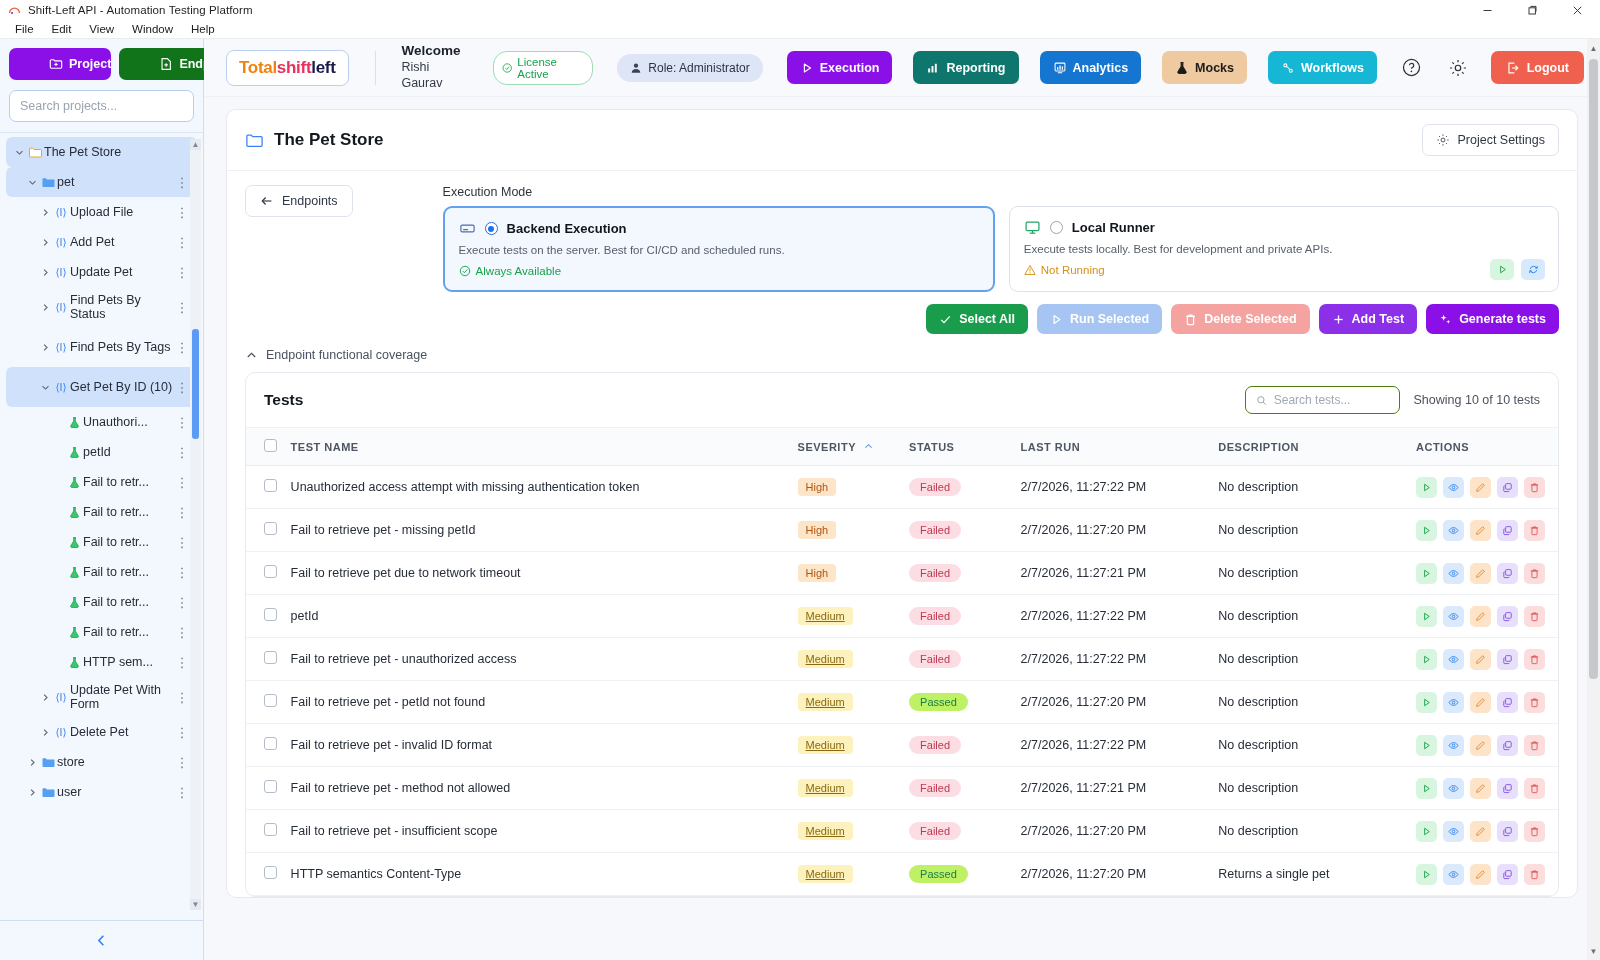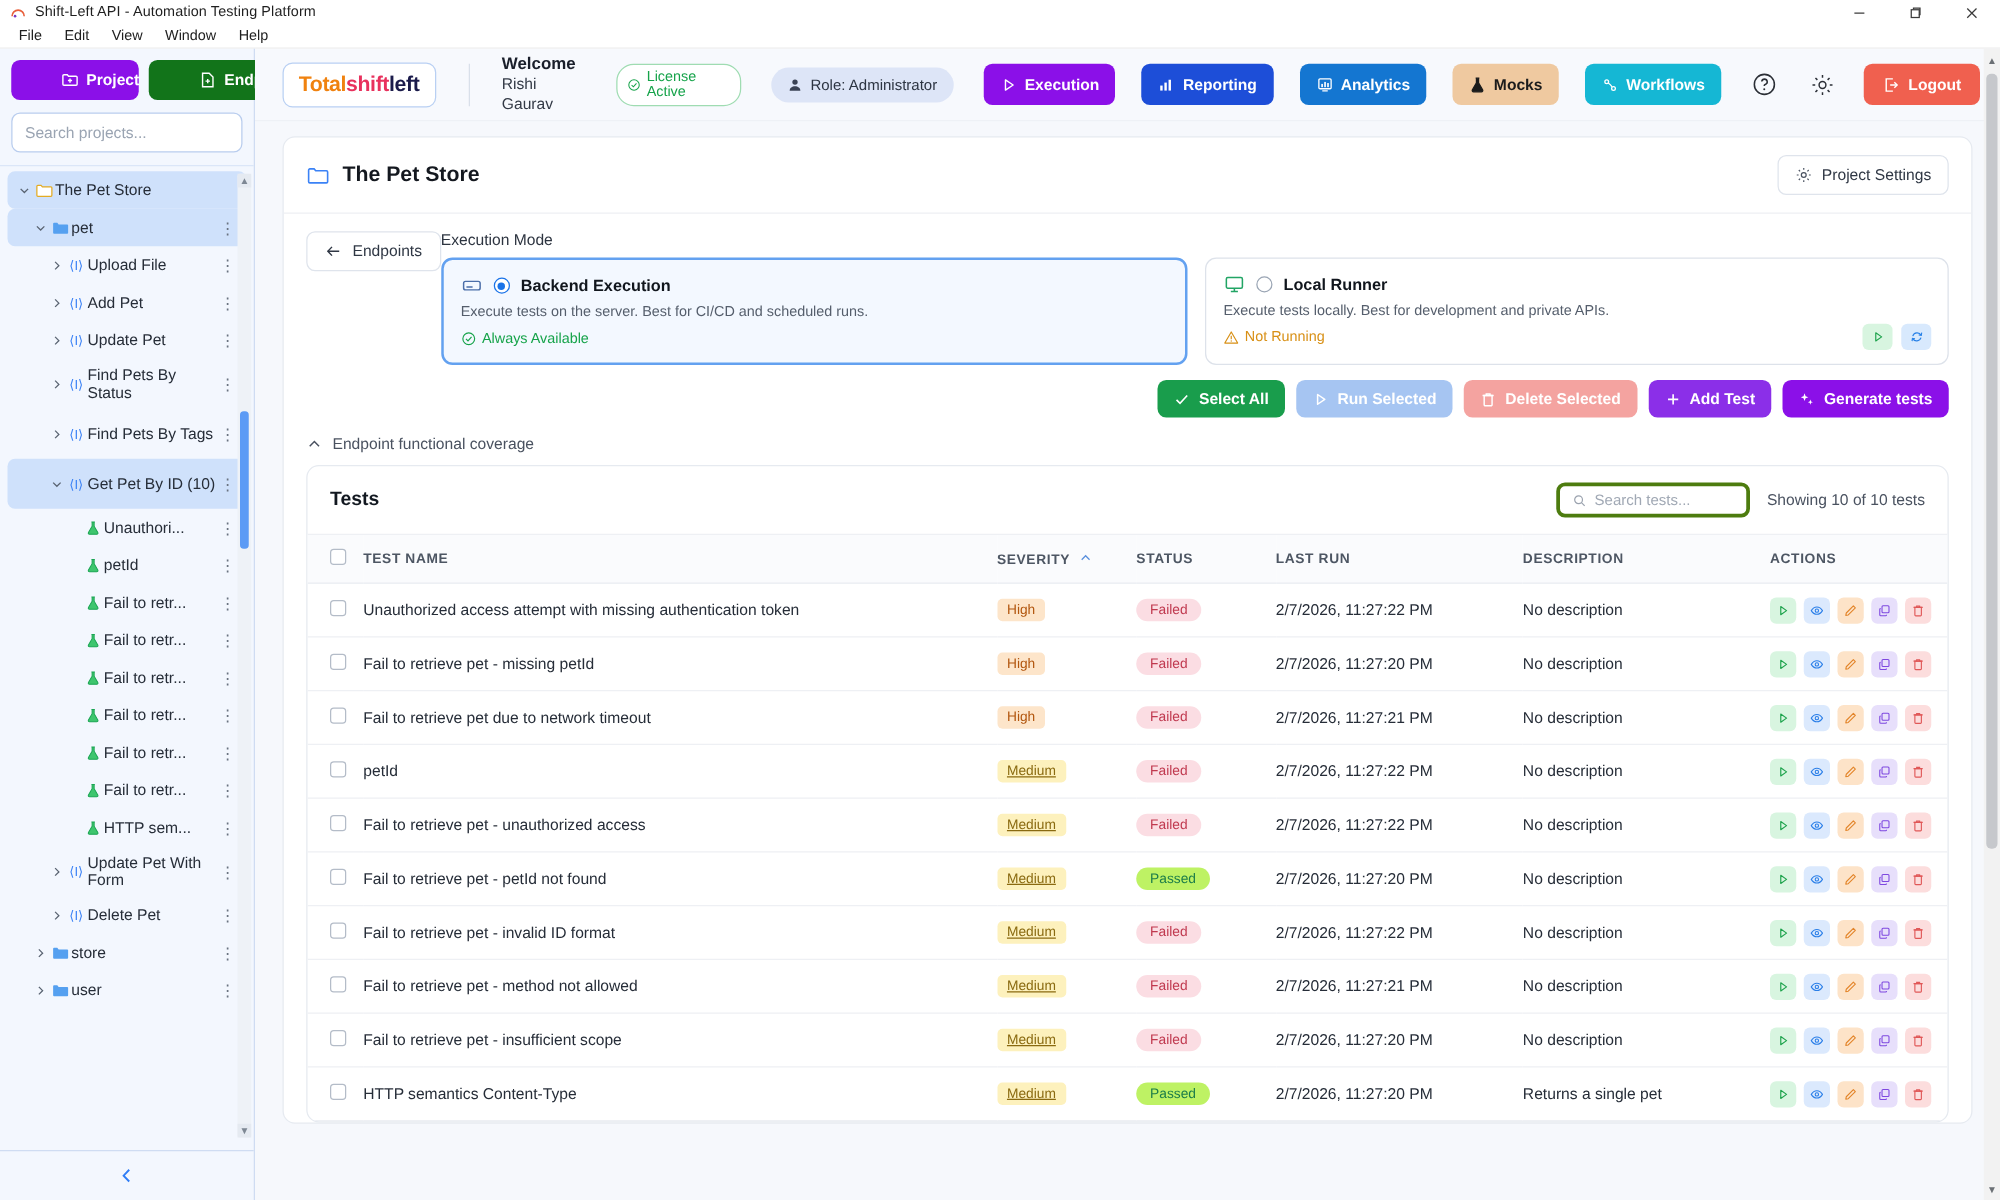--- a/index.html
+++ b/index.html
@@ -106,21 +106,21 @@
   .rolechip {
     background: #dde5f7; border-radius: 16px; padding: 7px 13px; display: flex; align-items: center;
     gap: 6px; font-size: 12px; color: #2c3442; margin-right: 12px; white-space: nowrap;
   }
   .navbtn {
     height: 33px; border-radius: 7px; display: flex; align-items: center; gap: 6px;
     padding: 0 13px; font-size: 12.5px; font-weight: bold; color: #fff; margin-right: 9px;
     cursor: pointer; white-space: nowrap;
   }
   .navbtn.execution { background: #8b10e8; }
-  .navbtn.reporting { background: #1d4ed8; }
+  .navbtn.reporting { background: #0f766e; }
   .navbtn.analytics { background: #1476d1; }
   .navbtn.mocks { background: #efc9a0; color: #1b1b1b; }
   .navbtn.workflows { background: #15b7d4; }
   .iconbtn { width: 30px; height: 30px; display: flex; align-items: center; justify-content: center;
              color: #2b2f36; cursor: pointer; margin-right: 8px; }
   .logout {
     height: 33px; border-radius: 7px; background: #f0604f; color: #fff; display: flex;
     align-items: center; gap: 7px; padding: 0 15px; font-size: 12.5px; font-weight: bold; cursor: pointer;
   }
 
@@ -136,21 +136,21 @@
     margin-left: auto; border: 1px solid #dfe4ec; border-radius: 7px; background: #fff;
     padding: 8px 13px; display: flex; align-items: center; gap: 7px; font-size: 12.5px;
     color: #2f3744; cursor: pointer;
   }
 
   .midrow { display: flex; padding: 14px 18px 0 18px; align-items: flex-start; }
   .backbtn {
     border: 1px solid #dfe4ec; border-radius: 7px; background: #fff; padding: 8px 14px;
     display: flex; align-items: center; gap: 8px; font-size: 12.5px; color: #2f3744; cursor: pointer;
   }
-  .exec-wrap { flex: 1; }
+  .exec-wrap { margin-left: 90px; flex: 1; }
   .exec-label { font-size: 12.5px; color: #2d3440; margin-bottom: 7px; }
   .exec-cards { display: flex; gap: 14px; }
   .exec-card {
     flex: 1; border: 1px solid #dde2ea; border-radius: 9px; padding: 12px 14px 13px 14px;
     background: #fff; position: relative; min-height: 86px;
   }
   .exec-card.active { border: 2px solid #63a1f0; background: #f3f8ff; }
   .exec-head { display: flex; align-items: center; gap: 9px; }
   .exec-title { font-size: 13px; font-weight: bold; color: #11161d; }
   .radio { width: 13px; height: 13px; border-radius: 50%; border: 1.5px solid #9aa5b4; background: #fff;
@@ -181,21 +181,21 @@
   .coverage { display: flex; align-items: center; gap: 8px; padding: 14px 18px 10px 18px;
               font-size: 12.5px; color: #4a5260; cursor: pointer; }
 
   
   .tests-card { margin: 0 18px; background: #fff; border: 1px solid #e6eaf0; border-radius: 10px;
                 overflow: hidden; }
   .tests-head { display: flex; align-items: center; padding: 13px 18px; border-bottom: 1px solid #eef0f4; }
   .tests-title { font-size: 15.5px; font-weight: bold; color: #121820; }
   .tests-head .sp { flex: 1; }
   .search-tests {
-    width: 155px; height: 28px; border: 3px solid #4d7c0f; border-radius: 7px; background: #fff;
+    width: 155px; height: 28px; border: 1px solid #4d7c0f; border-radius: 7px; background: #fff;
     display: flex; align-items: center; gap: 7px; padding: 0 10px;
   }
   .search-tests input {
     border: none; outline: none; font-size: 12px; color: #333; width: 100%;
     font-family: "Liberation Sans", sans-serif; background: transparent;
   }
   .search-tests input::placeholder { color: #a0a8b4; }
   .showing { font-size: 12.5px; color: #4a5260; margin-left: 14px; white-space: nowrap; }
 
   table.tests { width: 100%; border-collapse: collapse; table-layout: fixed; }

